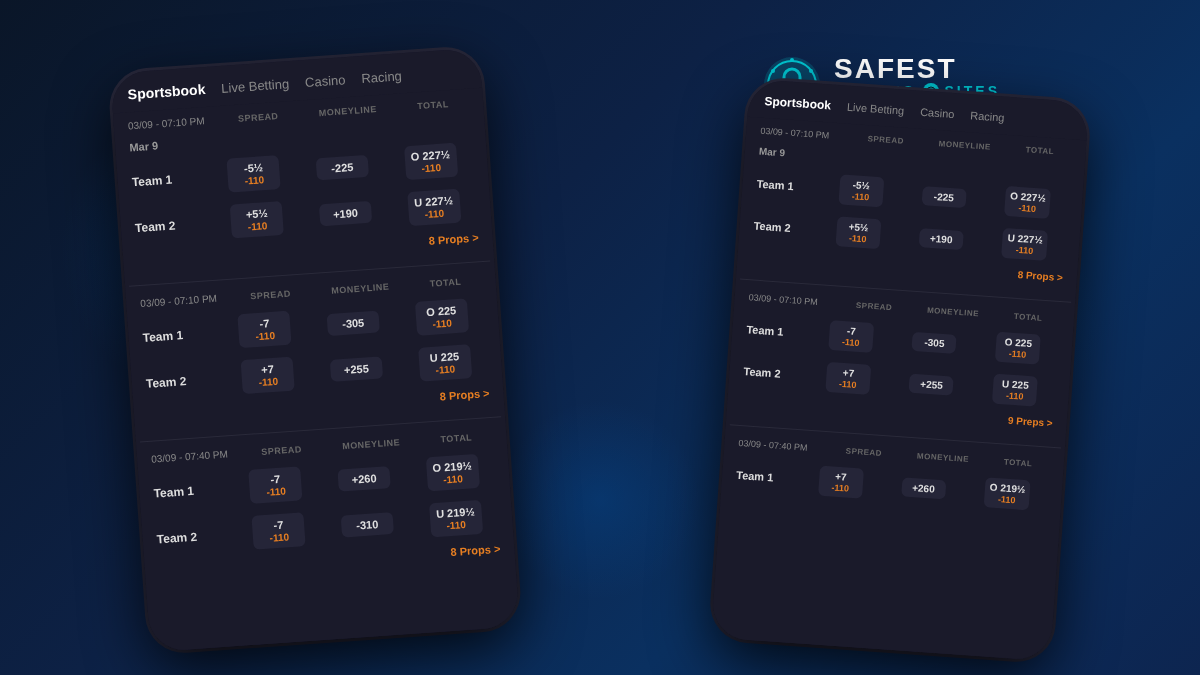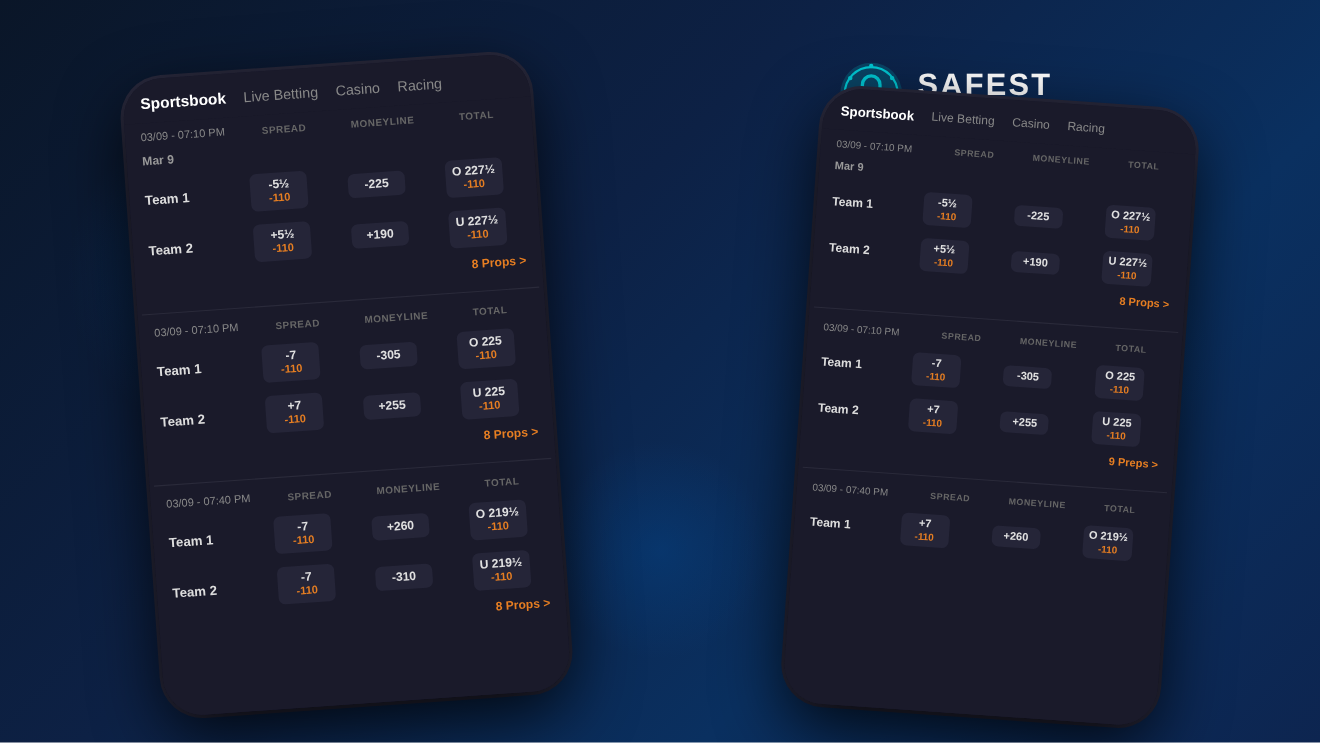--- a/index.html
+++ b/index.html
@@ -21,21 +21,20 @@
     .bg-circle-1 { width: 300px; height: 300px; top: 100px; left: 60px; }
     .bg-circle-2 { width: 200px; height: 200px; top: 400px; left: 500px; }
     .bg-circle-3 { width: 250px; height: 250px; top: 200px; right: 100px; }
 
     
     .logo-area {
       position: absolute;
       top: 55px;
       right: 200px;
       display: flex;
-      align-items: center;
       gap: 12px;
     }
     .logo-icon {
       width: 60px;
       height: 60px;
     }
     .logo-text {
       display: flex;
       flex-direction: column;
     }

